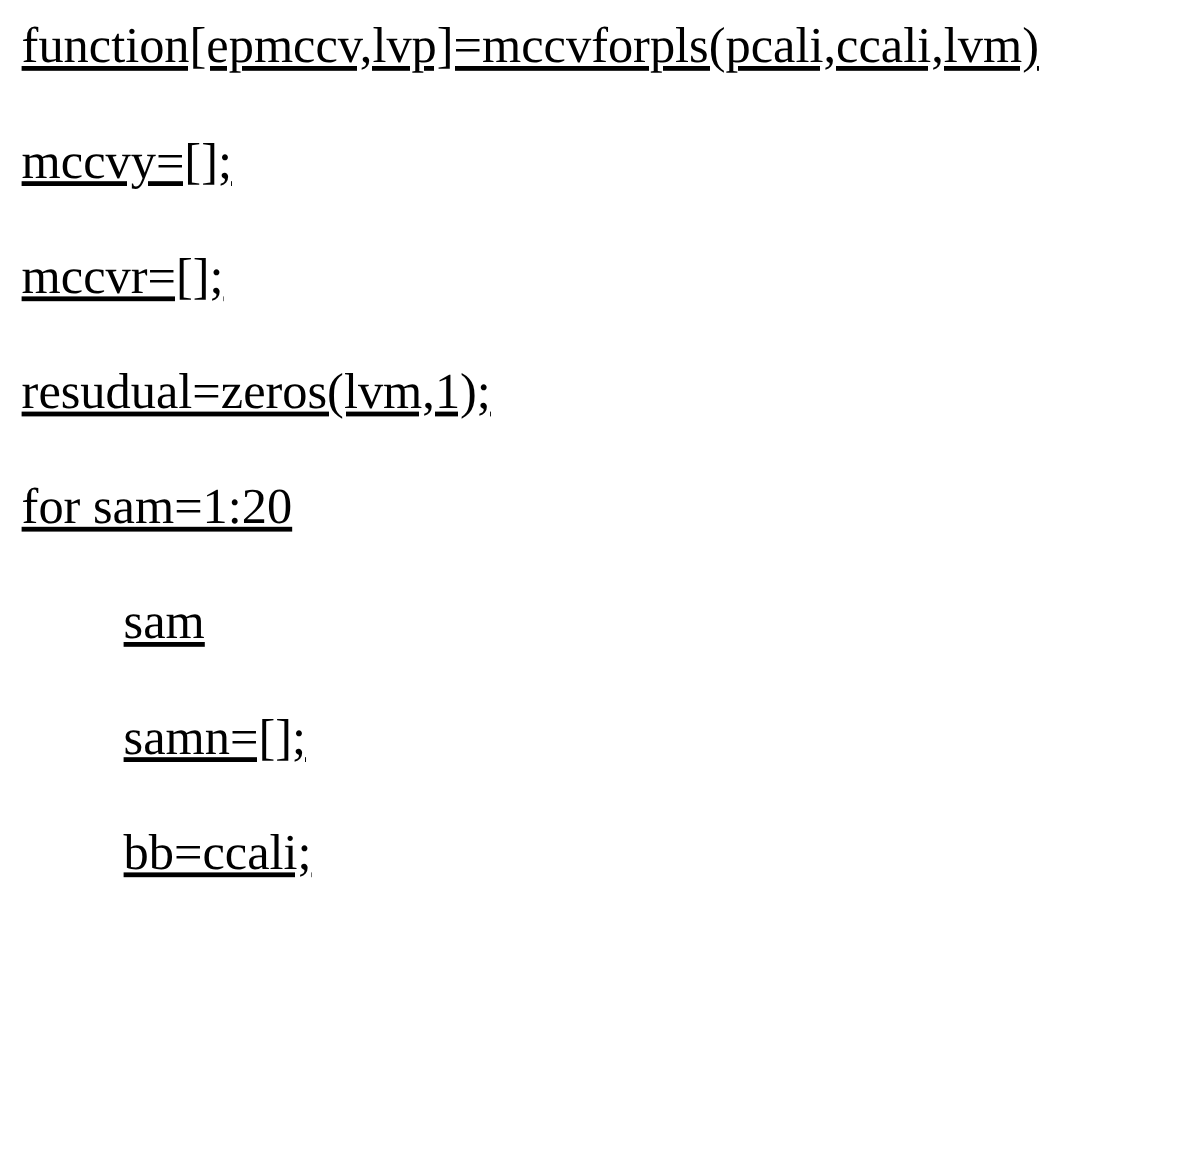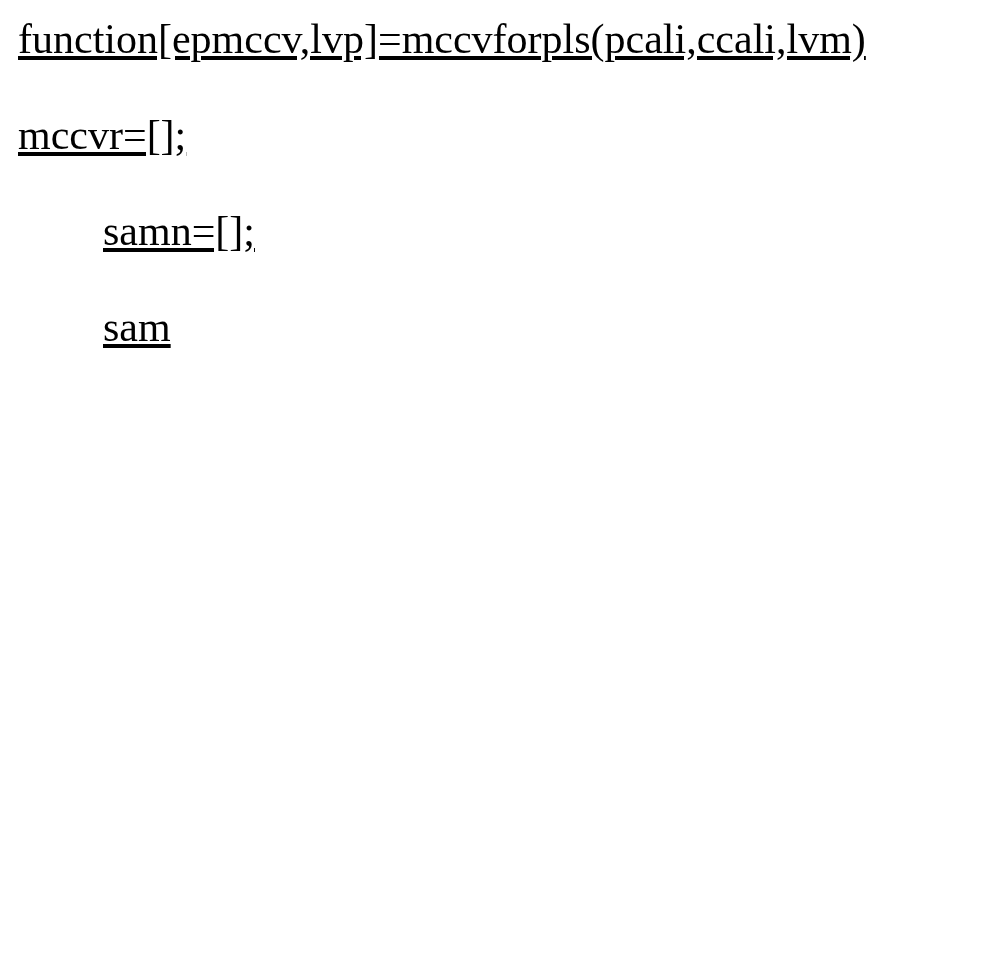--- a/index.html
+++ b/index.html
@@ -24,16 +24,20 @@
     }
     .indent {
       padding-left: 85px;
     }
   </style>
 </head>
 <body>
 
 <div class="code-container">
   <div class="code-line">function[epmccv,lvp]=mccvforpls(pcali,ccali,lvm)</div>
+  <div class="code-line">mccvy=[];</div>
   <div class="code-line">mccvr=[];</div>
+  <div class="code-line">resudual=zeros(lvm,1);</div>
+  <div class="code-line">for sam=1:20</div>
+  <div class="code-line indent">sam</div>
   <div class="code-line indent">samn=[];</div>
-  <div class="code-line indent">sam</div>
+  <div class="code-line indent">bb=ccali;</div>
 </div>
 
 </body></html>

